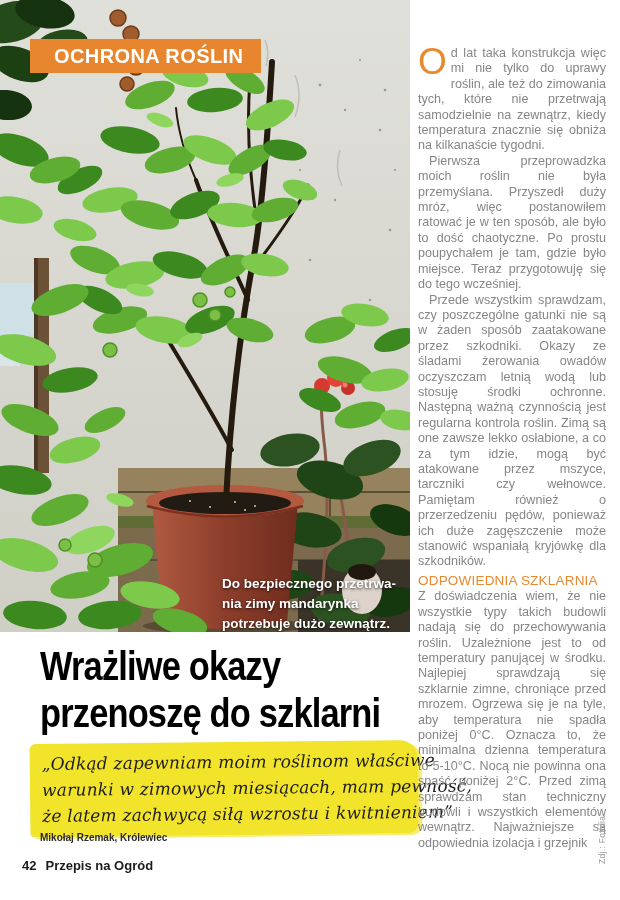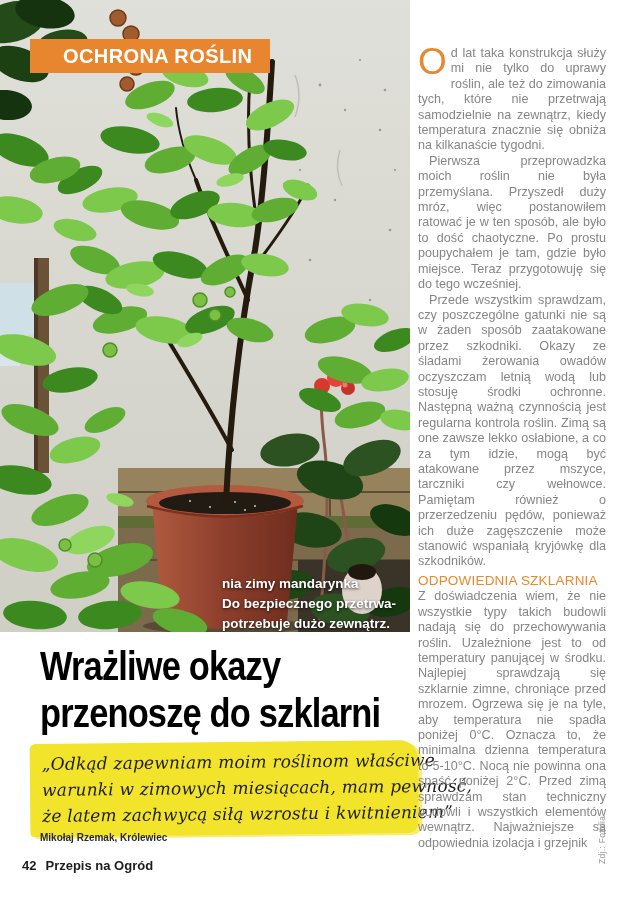--- a/index.html
+++ b/index.html
@@ -5,21 +5,21 @@
   html,body{margin:0;padding:0;background:#e9e9e9;}
   .page{position:relative;width:620px;height:900px;background:#ffffff;overflow:hidden;
         font-family:"Liberation Sans",sans-serif;}
 
   
   .photo{position:absolute;left:0;top:0;width:410px;height:632px;overflow:hidden;}
   .photo svg{display:block;}
 
   .badge{position:absolute;left:30px;top:39px;background:#E8862F;color:#fff;
          font-weight:bold;font-size:20px;line-height:20px;letter-spacing:.4px;
-         padding:7px 18px 7px 33px;}
+         padding:7px 18px 7px 24px;}
 
   .caption{position:absolute;left:222px;top:574px;width:180px;color:#ffffff;
            font-weight:bold;font-size:13.5px;line-height:20px;
            text-shadow:0 1px 3px rgba(0,0,0,.75);}
 
   
   .headline{position:absolute;left:40px;top:643px;color:#000000;}
   .headline .hl{display:block;font-weight:bold;font-size:41px;line-height:47px;
                 letter-spacing:-1px;transform:scaleX(.84);transform-origin:left center;
                 white-space:nowrap;}
@@ -256,22 +256,22 @@
           <circle cx="95" cy="560" r="7"></circle>
           <circle cx="65" cy="545" r="6"></circle>
       </g>
     </svg>
 
     <div class="badge">
       <span>OCHRONA ROŚLIN</span>
     </div>
 
     <div class="caption">
+      <div>Do bezpiecznego przetrwa-</div>
       <div>nia zimy mandarynka</div>
-      <div>Do bezpiecznego przetrwa-</div>
       <div>potrzebuje dużo zewnątrz.</div>
     </div>
   </div>
 
   <h1 class="headline" style="margin:0;">
     <span class="hl">Wrażliwe okazy</span>
     <span class="hl">przenoszę do szklarni</span>
   </h1>
 
   <div class="quote">
@@ -280,21 +280,21 @@
     <span class="ql">że latem zachwycą siłą wzrostu i kwitnieniem”</span>
   </div>
 
   <div class="author">Mikołaj Rzemak, Królewiec</div>
 
   <div class="footer">
     <span class="num">42</span><span>Przepis na Ogród</span>
   </div>
 
   <div class="column">
-    <p><span class="dropcap">O</span><span>d lat taka konstrukcja służy mi nie tylko do uprawy roślin, ale też do zimowania tych, które nie przetrwają samodzielnie na zewnątrz, kiedy temperatura znacznie się obniża na kilkanaście tygodni.</span></p>
+    <p><span class="dropcap">O</span><span>d lat taka konstrukcja więc mi nie tylko do uprawy roślin, ale też do zimowania tych, które nie przetrwają samodzielnie na zewnątrz, kiedy temperatura znacznie się obniża na kilkanaście tygodni.</span></p>
     <p class="indent">Pierwsza przeprowadzka moich roślin nie była przemyślana. Przyszedł duży mróz, więc postanowiłem ratować je w ten sposób, ale było to dość chaotyczne. Po prostu poupychałem je tam, gdzie było miejsce. Teraz przygotowuję się do tego wcześniej.</p>
     <p class="indent">Przede wszystkim sprawdzam, czy poszczególne gatunki nie są w żaden sposób zaatakowane przez szkodniki. Okazy ze śladami żerowania owadów oczyszczam letnią wodą lub stosuję środki ochronne. Następną ważną czynnością jest regularna kontrola roślin. Zimą są one zawsze lekko osłabione, a co za tym idzie, mogą być atakowane przez mszyce, tarczniki czy wełnowce. Pamiętam również o przerzedzeniu pędów, ponieważ ich duże zagęszczenie może stanowić wspaniałą kryjówkę dla szkodników.</p>
     <h3 class="subhead">ODPOWIEDNIA SZKLARNIA</h3>
     <p>Z doświadczenia wiem, że nie wszystkie typy takich budowli nadają się do przechowywania roślin. Uzależnione jest to od temperatury panującej w środku. Najlepiej sprawdzają się szklarnie zimne, chroniące przed mrozem. Ogrzewa się je na tyle, aby temperatura nie spadła poniżej 0°C. Oznacza to, że minimalna dzienna temperatura to 5-10°C. Nocą nie powinna ona spaść poniżej 2°C. Przed zimą sprawdzam stan techniczny budowli i wszystkich elementów wewnątrz. Najważniejsze są odpowiednia izolacja i grzejnik</p>
   </div>
 
   <div class="credit">Zdj.: Fotolia</div>
 
 </div>
 

